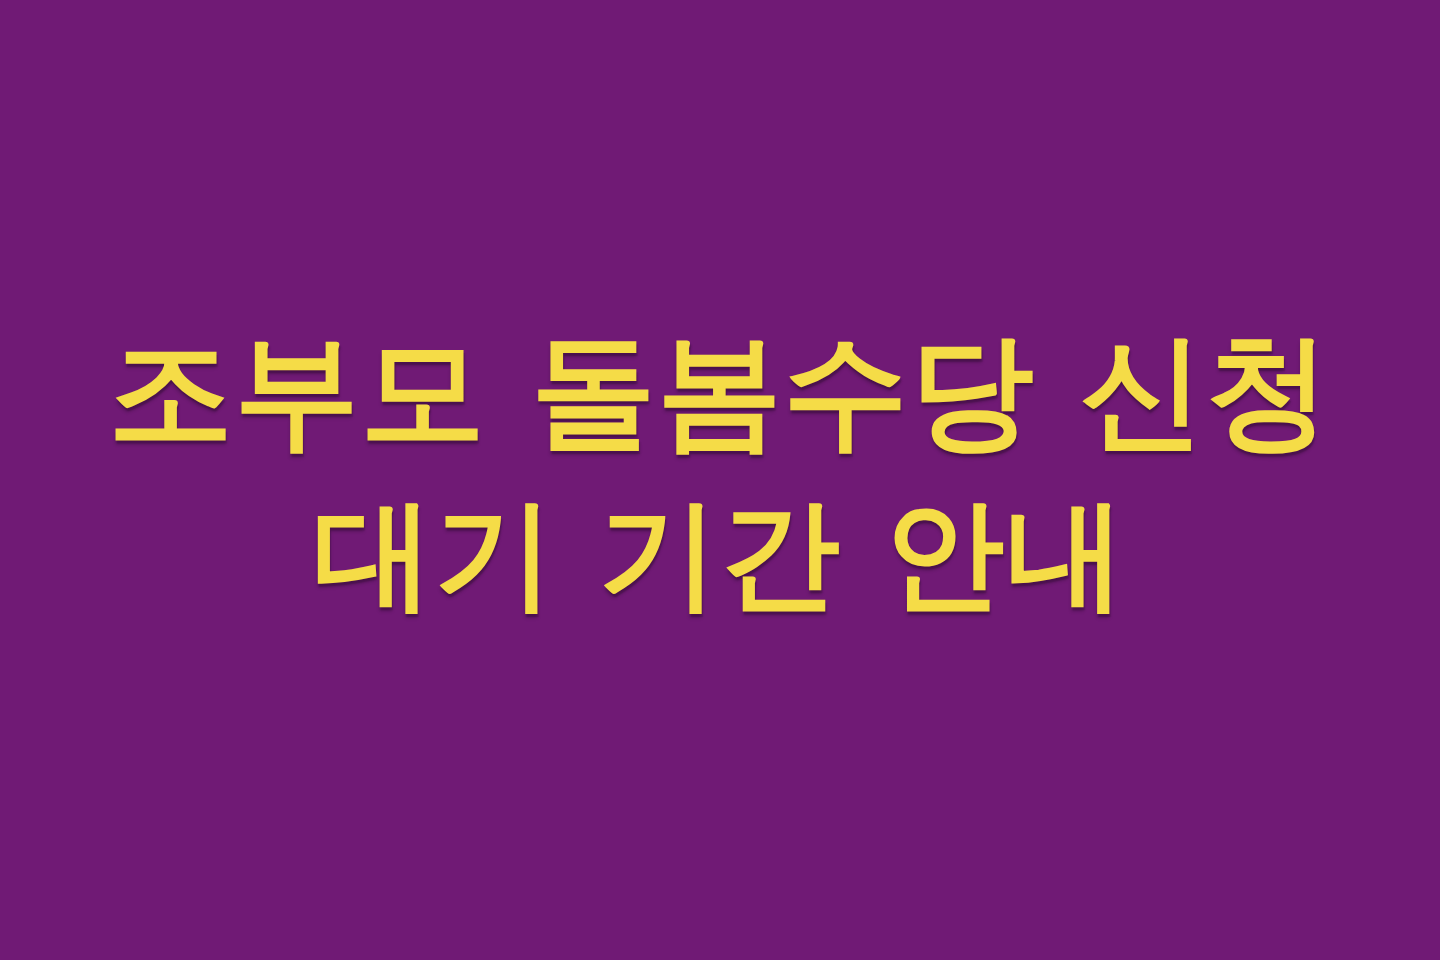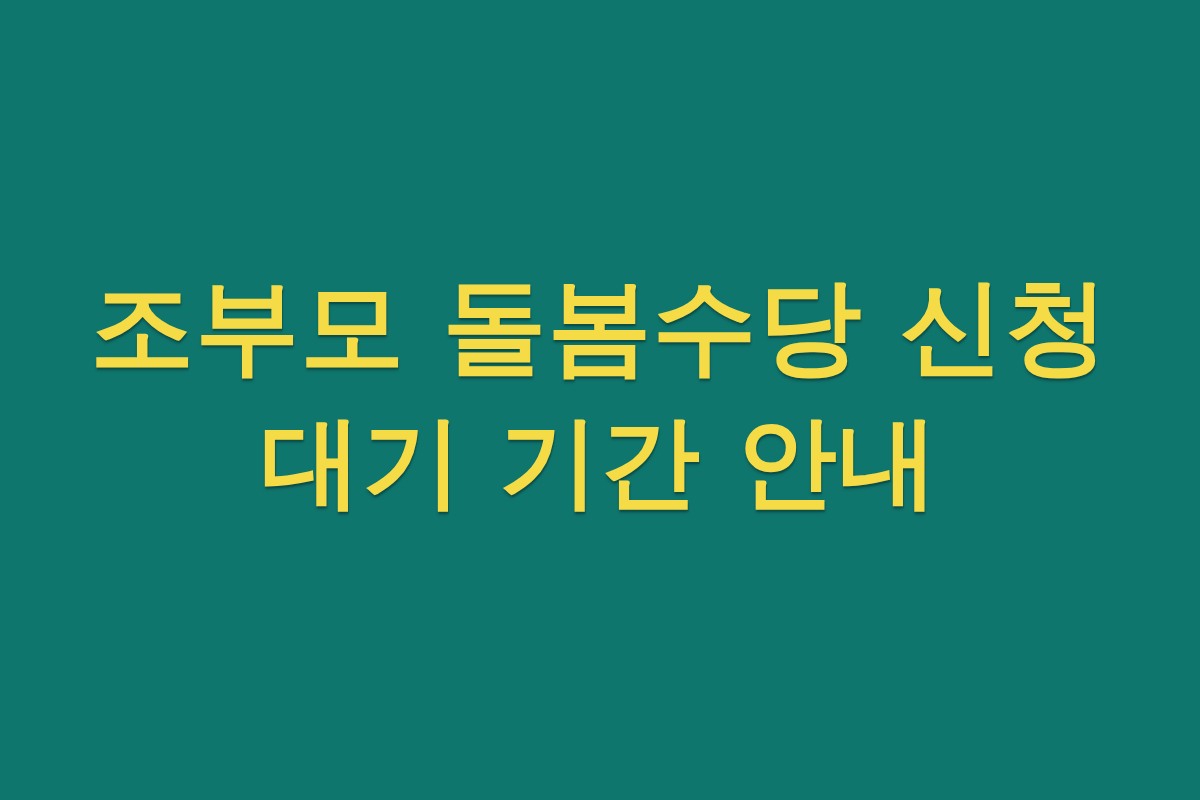--- a/index.html
+++ b/index.html
@@ -55,21 +55,21 @@
       1px 2px 1px rgba(0, 0, 0, 0.16);
   }
 
   .title-line.line-2 {
     font-size: 100px;
   }
 </style>
 </head>
 <body>
 
-<div id="banner" style="background-color: #0f766e;">
+<div id="banner" style="background-color: #701a75;">
 
   <div class="title-block">
 
     <span class="title-line line-1" style="color: rgb(245, 220, 71);">조부모 돌봄수당 신청</span>
 
     <span class="title-line line-2" style="color: rgb(245, 220, 71);">대기 기간 안내</span>
 
   </div>
 
 </div>

